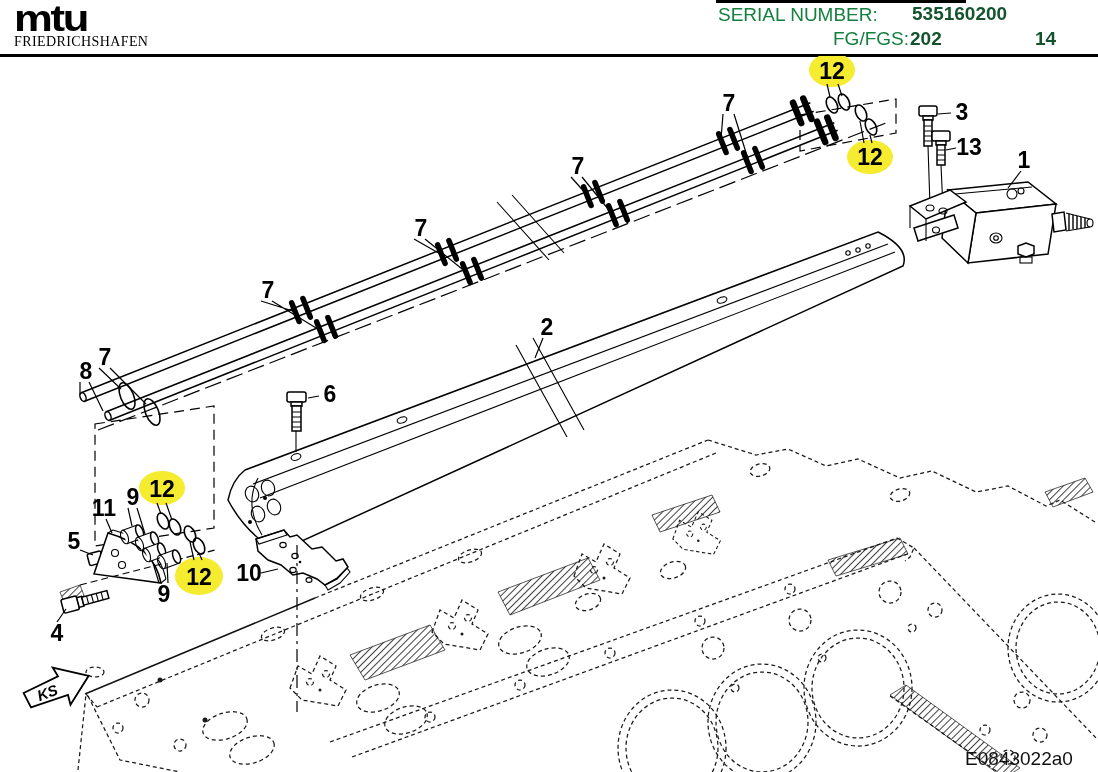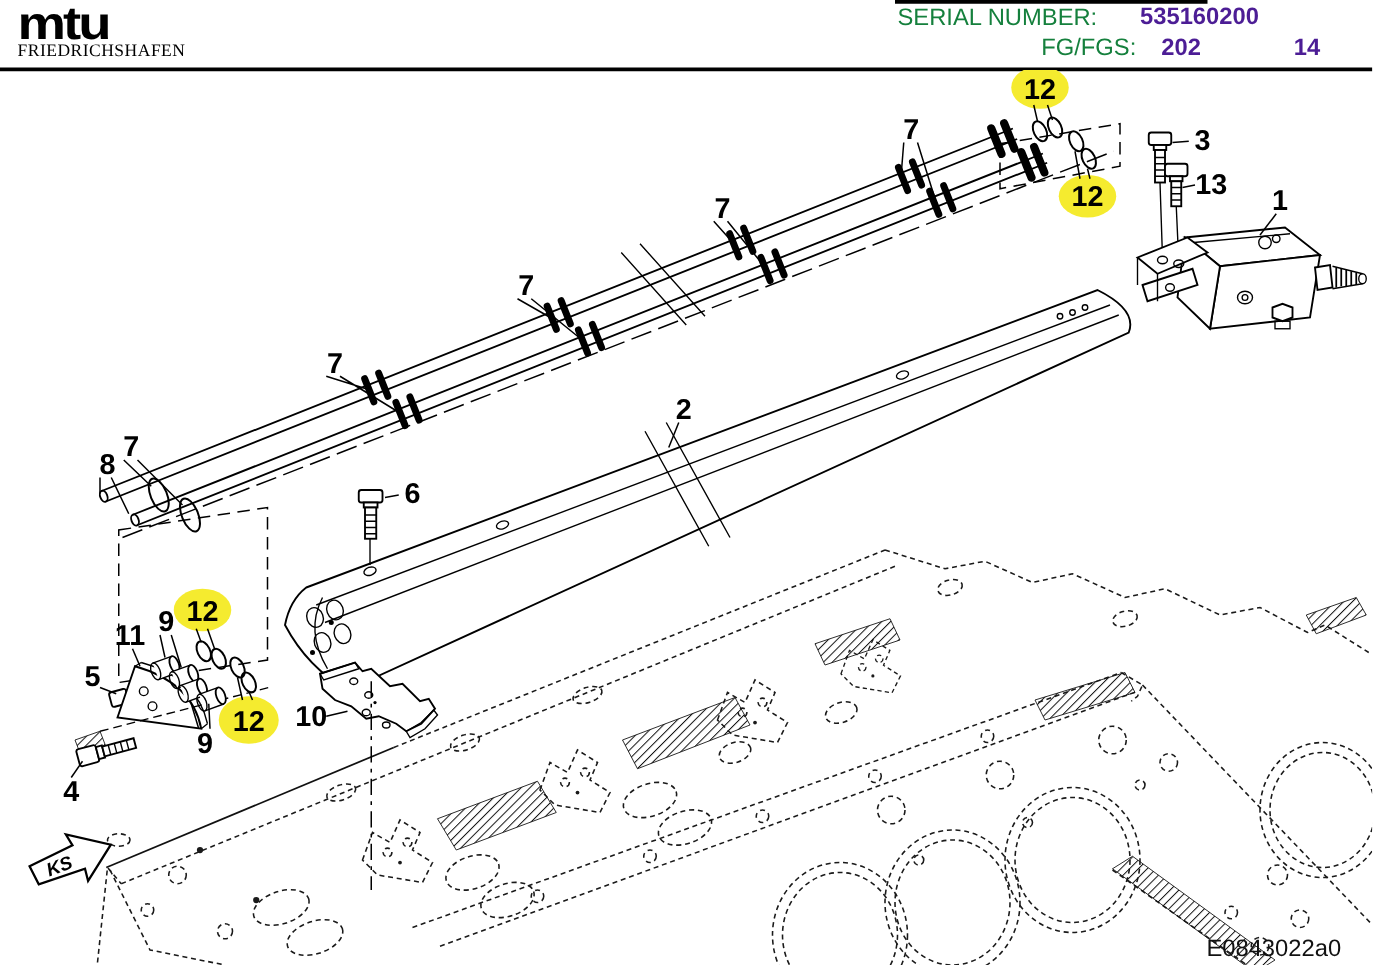--- a/index.html
+++ b/index.html
@@ -7,21 +7,21 @@
         font-family:"Liberation Sans", sans-serif;}
   
   #hdr{position:absolute;top:0;left:0;width:966px;height:56px;background:#fff;}
   #hdr .hline{position:absolute;top:54px;left:0;width:1098px;height:3px;background:#000;}
   #hdr .topline{position:absolute;top:0;left:716px;right:0;height:3px;background:#000;}
   .logo{position:absolute;top:2px;left:14px;color:#000;}
   .logo .mtu{font-weight:900;font-size:37px;line-height:34px;letter-spacing:-2px;
              transform:scaleX(1.18);transform-origin:left;display:block;}
   .logo .sub{font-size:14px;letter-spacing:.4px;display:block;margin-top:-2px;font-family:Liberation Serif, serif;}
   .ht{position:absolute;font-size:19px;color:#15803d;white-space:pre;}
-  .hv{position:absolute;font-size:19px;color:#4c1d95;font-weight:700;white-space:pre;}
+  .hv{position:absolute;font-size:19px;color:#14532d;font-weight:700;white-space:pre;}
   
   #cv{position:absolute;top:56px;left:0;}
   .ln{stroke:#000;stroke-width:1.5;fill:none;}
   .thin{stroke:#000;stroke-width:1.1;fill:none;}
   .ldr{stroke:#000;stroke-width:1.2;fill:none;}
   .co{font:bold 23px "Liberation Sans", sans-serif;text-anchor:middle;fill:#000;}
   .wf{fill:#fff;stroke:#000;stroke-width:1.5;}
   .dash{stroke:#000;stroke-width:1.2;fill:none;stroke-dasharray:10 6;}
   .blk{stroke:#1a1a1a;stroke-width:1.25;fill:none;stroke-dasharray:4 3;}
   .hp{fill:url(#hatch);stroke:#111;stroke-width:.7;}
@@ -35,21 +35,21 @@
 
   <div id="hdr">
     <div class="topline"></div>
     <div class="logo">
       <span class="mtu">mtu</span>
       <span class="sub">FRIEDRICHSHAFEN</span>
     </div>
     <span class="ht" style="top:4px;left:718px;">SERIAL NUMBER:</span>
     <span class="hv" style="top:3px;left:912px;">535160200</span>
     <span class="ht" style="top:28px;left:833px;">FG/FGS:</span>
-    <span class="hv" style="top:28px;left:929px;">202</span>
+    <span class="hv" style="top:28px;left:910px;">202</span>
     <span class="hv" style="top:28px;left:1035px;">14</span>
     <div class="hline"></div>
   </div>
 
   <svg id="cv" width="1098" height="716" viewBox="0 56 1098 716" xmlns="http://www.w3.org/2000/svg">
     <defs>
       <pattern id="hatch" width="5" height="5" patternUnits="userSpaceOnUse" patternTransform="rotate(45)">
         <line x1="0" y1="0" x2="0" y2="5" stroke="#111" stroke-width="1.6"></line>
       </pattern>
       <g id="boss">

